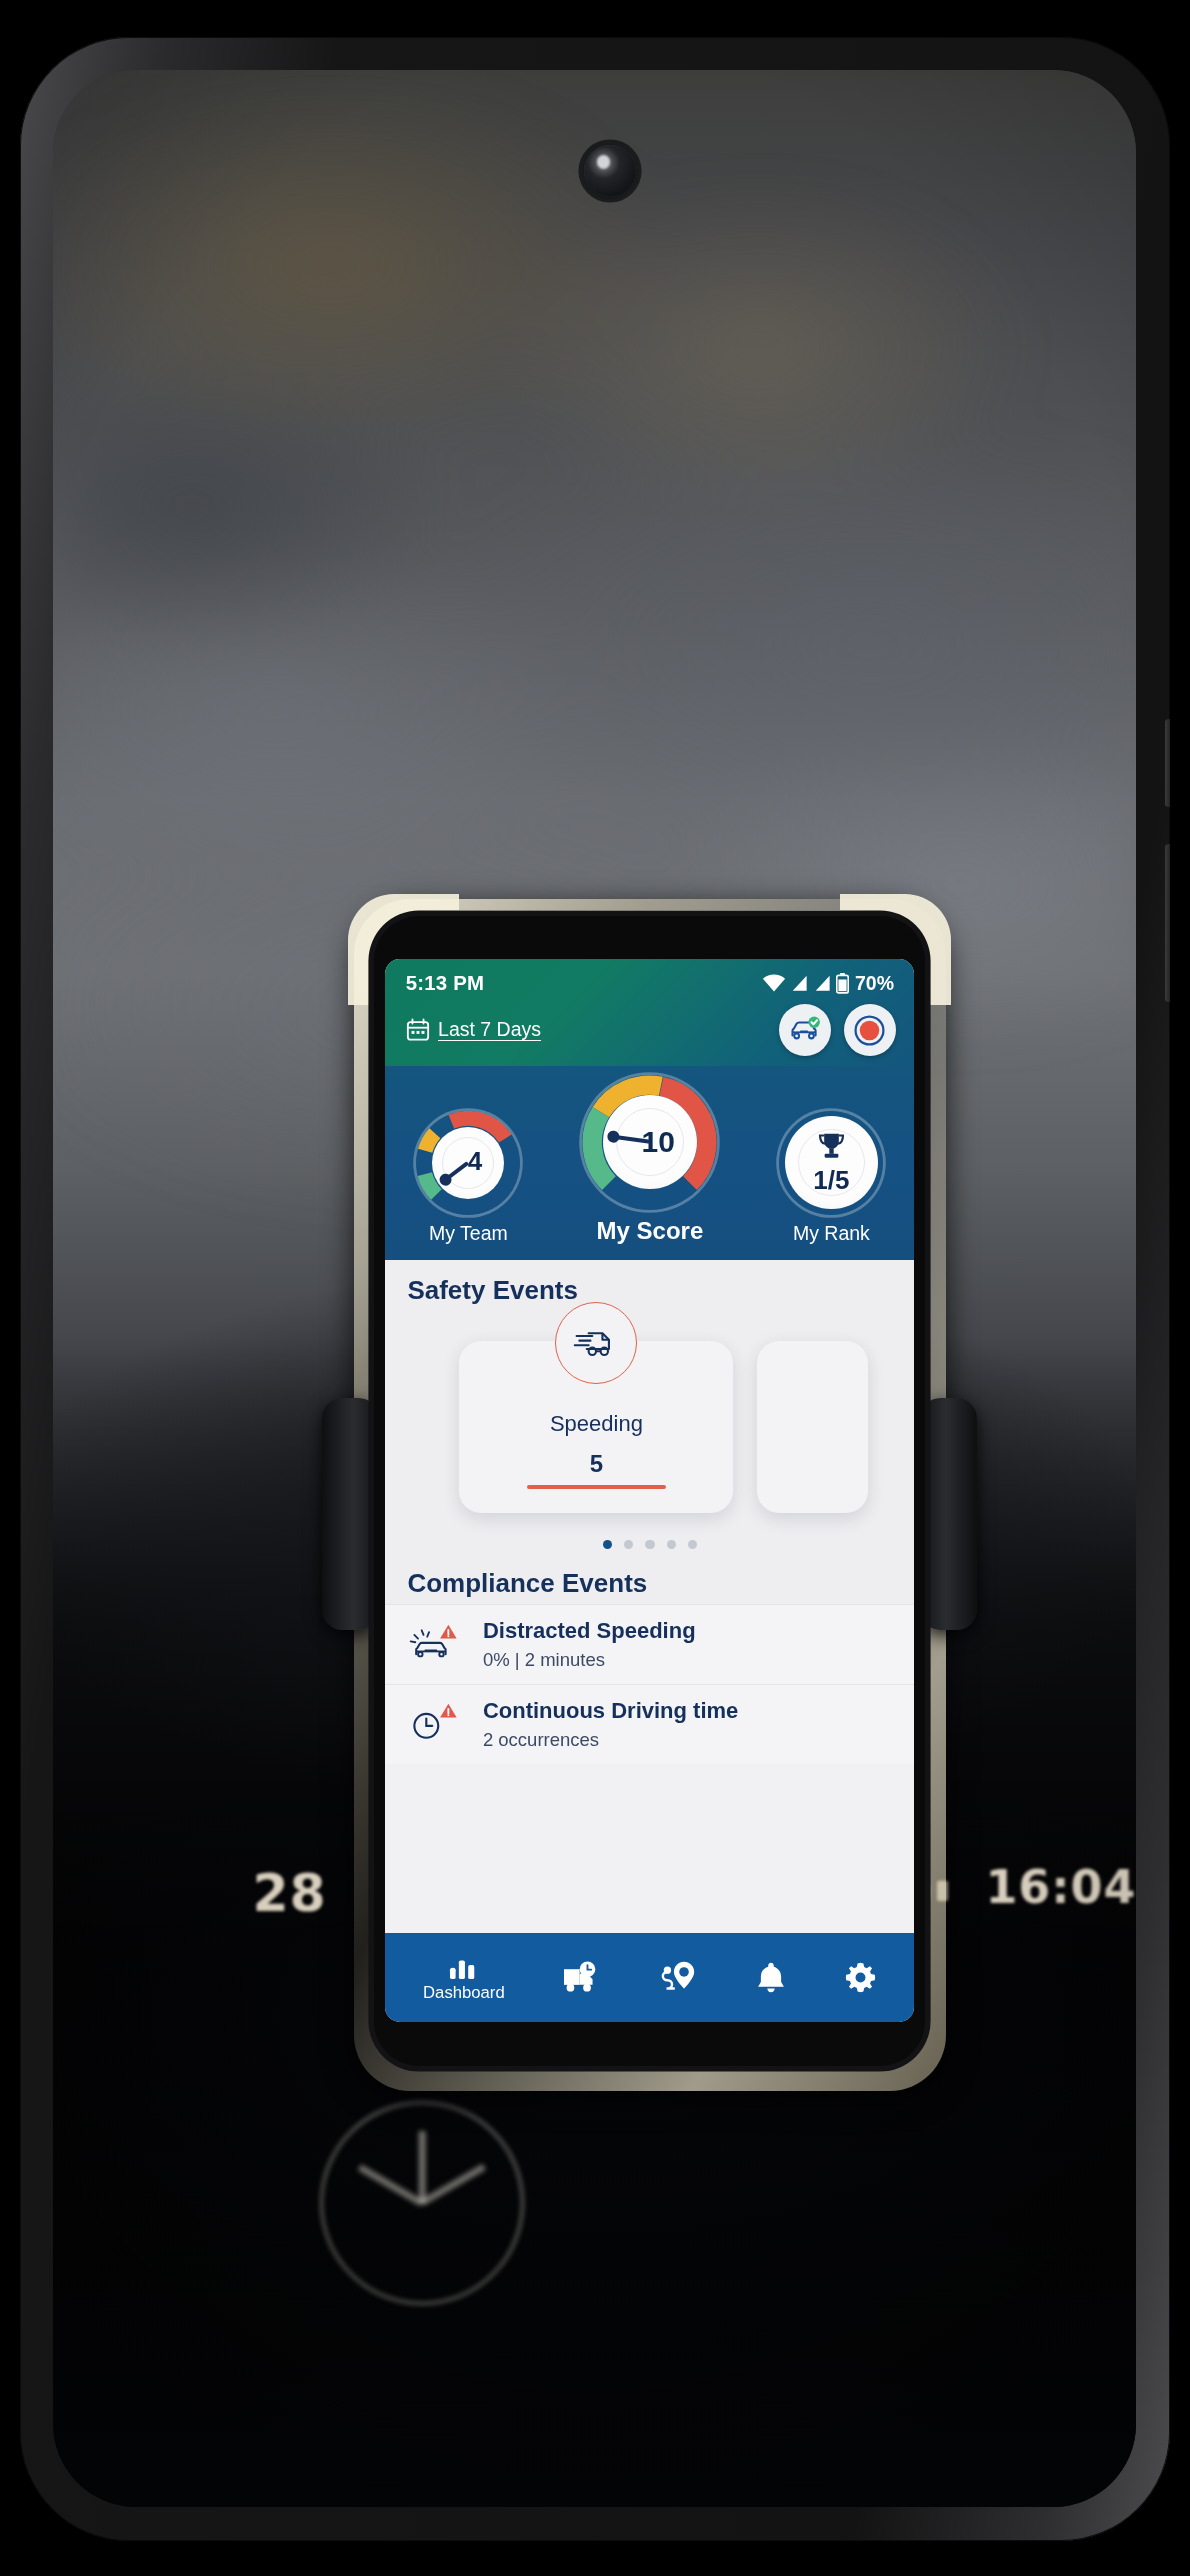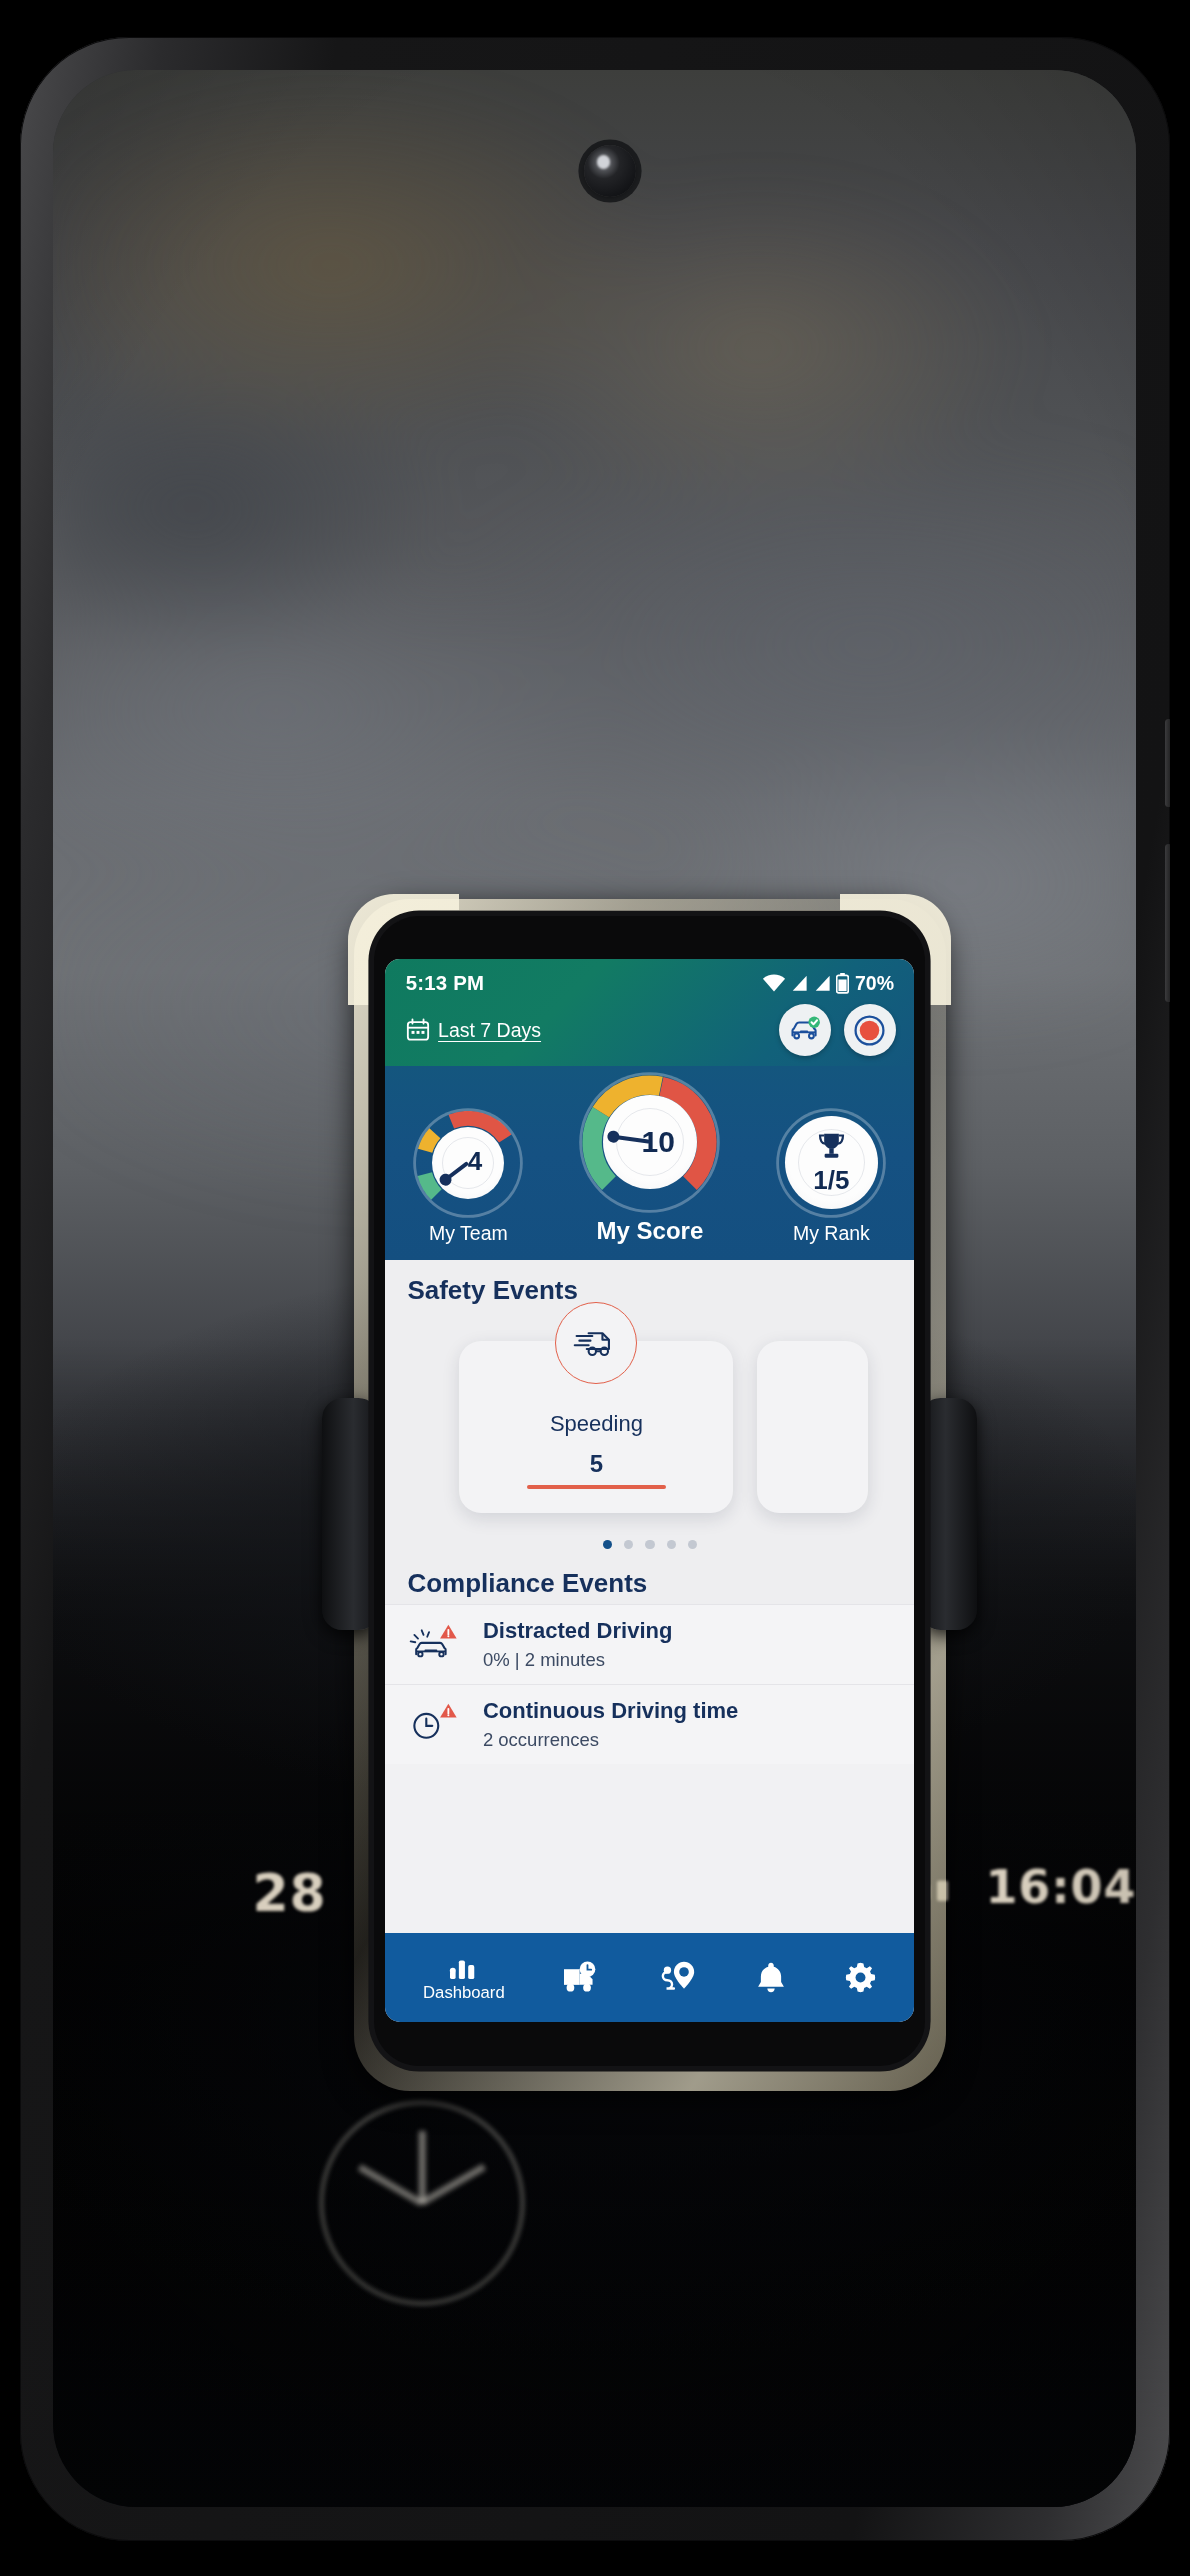--- a/index.html
+++ b/index.html
@@ -210,21 +210,21 @@
     color:#fff;
   }
   #status-time{ font-size:20.4px; font-weight:700; letter-spacing:0.2px; }
   #status-icons{ display:flex; align-items:center; gap:4.6px; }
   #status-battery-text{ font-size:19.5px; font-weight:700; margin-left:0.9px; }
 
   #header-row{
     display:flex; align-items:center; justify-content:space-between;
     padding:5.6px 18.5px 3.7px 20.4px;
   }
-  #date-filter{ display:flex; align-items:center; gap:8.3px; cursor:pointer; }
+  #date-filter{ display:flex; align-items:flex-start; gap:8.3px; cursor:pointer; }
   #date-filter-label{
     color:#fff; font-size:19.5px; text-decoration:underline; text-underline-offset:3.7px;
   }
   #header-actions{ display:flex; align-items:center; gap:13px; }
   .round-btn{
     width:52px; height:52px; border-radius:50%;
     background:#eef1f3;
     display:flex; align-items:center; justify-content:center;
     box-shadow:0 1.9px 5.6px rgba(0,0,0,.25);
     position:relative;
@@ -534,21 +534,21 @@
                   <circle cx="37.5" cy="38" r="2.4" fill="none" stroke="#16305c" stroke-width="2.1"></circle>
                   <path d="M20 34 H32" stroke="#16305c" stroke-width="2" stroke-linecap="round"></path>
                   <path d="M8 17 L12 21 M16 12 L18 17 M4 24 L9 25" stroke="#16305c" stroke-width="2" stroke-linecap="round"></path>
                   <path d="M24 14 L22 19" stroke="#16305c" stroke-width="2" stroke-linecap="round"></path>
                   <path d="M45 6 L54 21 H36 Z" fill="#e2584a"></path>
                   <path d="M45 11.5 V16.5" stroke="#fff" stroke-width="2" stroke-linecap="round"></path>
                   <circle cx="45" cy="18.6" r="1.1" fill="#fff"></circle>
                 </svg>
               </div>
               <div>
-                <div class="compliance-text-title">Distracted Driving</div>
+                <div class="compliance-text-title">Distracted Speeding</div>
                 <div class="compliance-text-sub">0% | 2 minutes</div>
               </div>
             </div>
 
             <div class="compliance-row">
               <div class="compliance-icon">
                 <svg width="57" height="52" viewBox="0 0 62 56">
                   <circle cx="21" cy="30" r="13" fill="none" stroke="#16305c" stroke-width="2.3"></circle>
                   <path d="M21 22 V30 H27.5" fill="none" stroke="#16305c" stroke-width="2.3" stroke-linecap="round"></path>
                   <path d="M45 6 L54 21 H36 Z" fill="#e2584a"></path>

